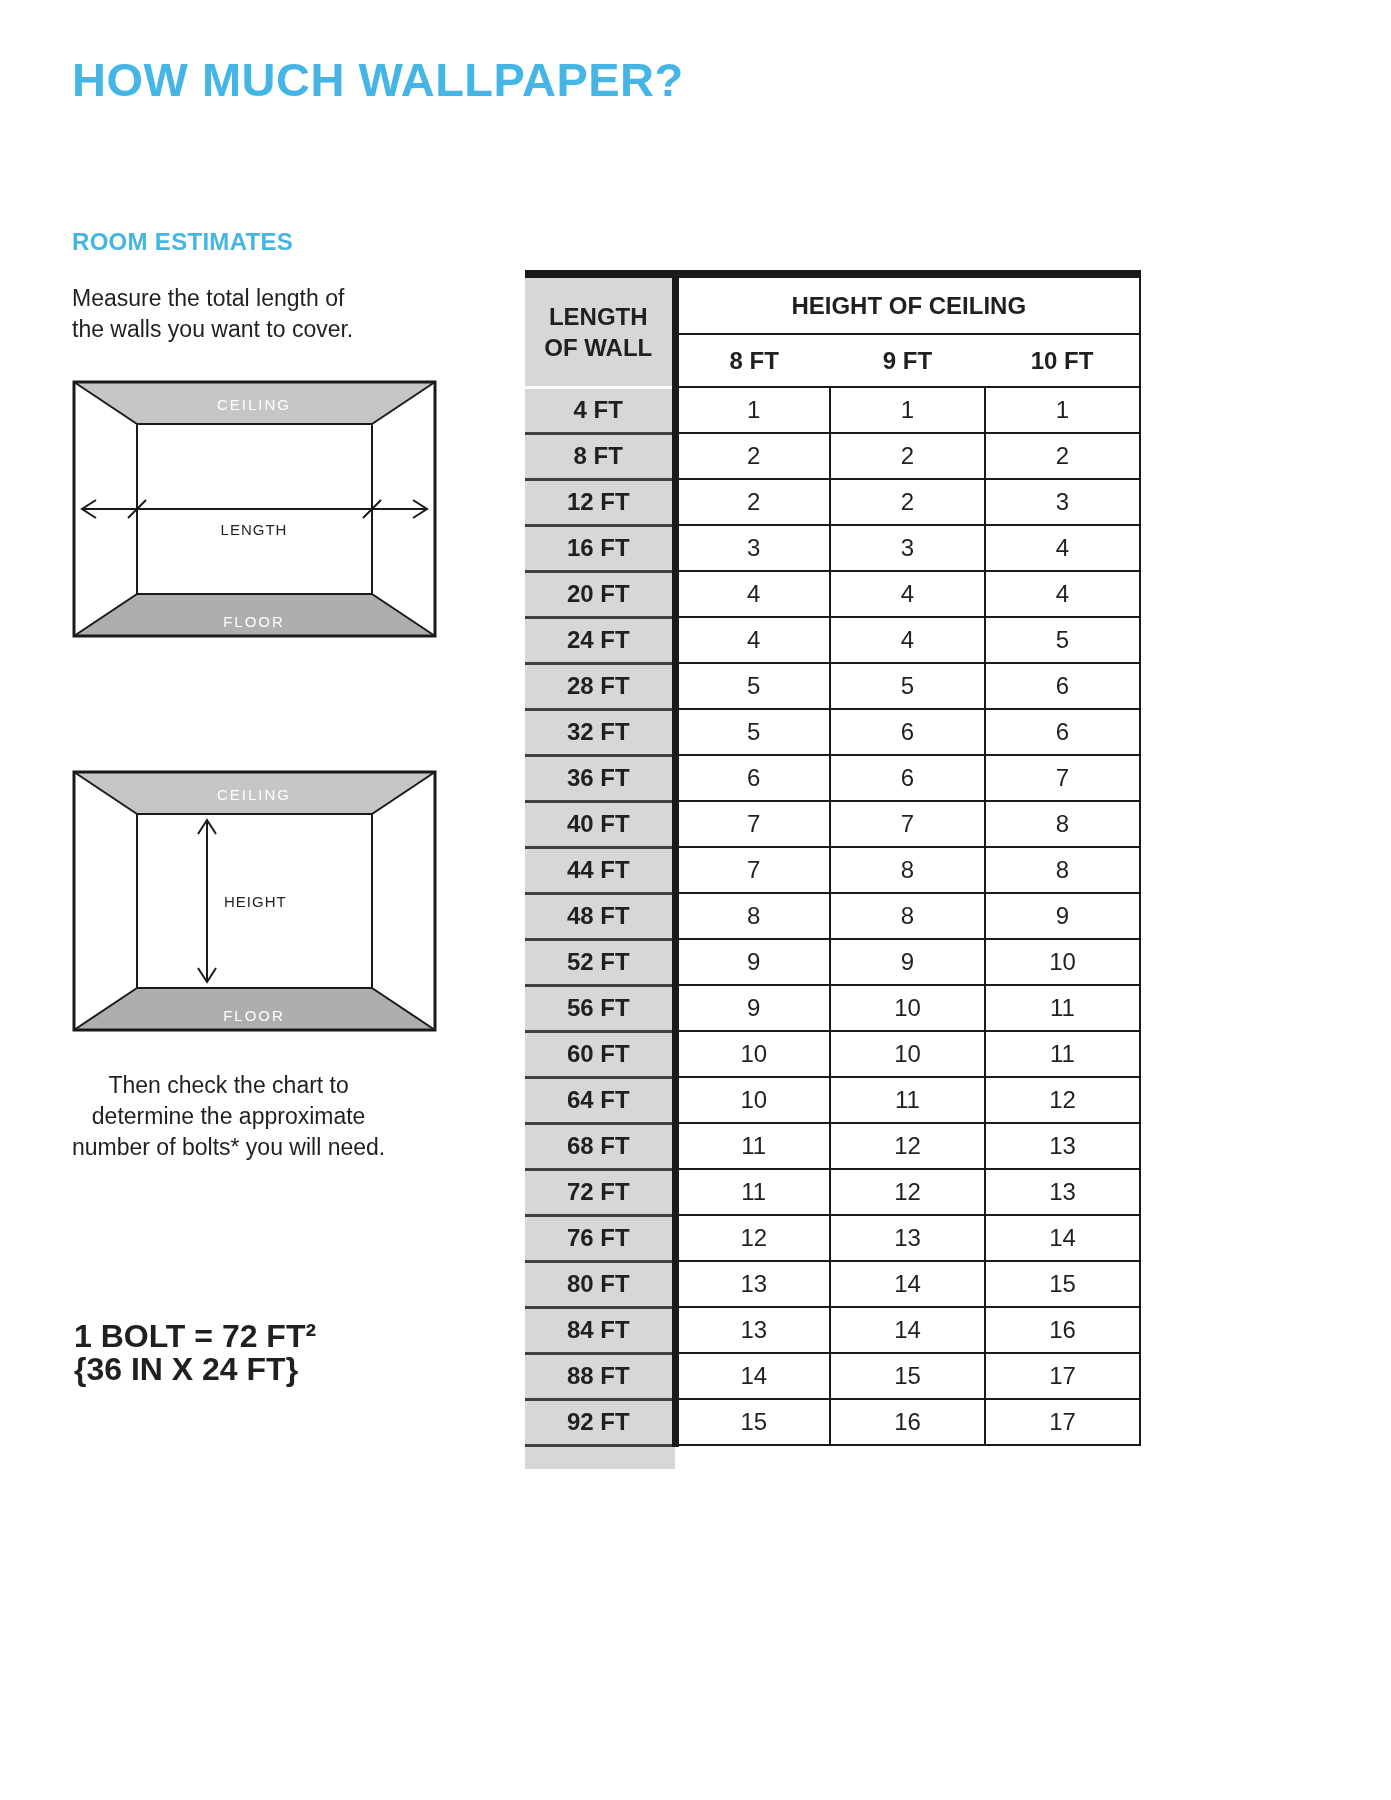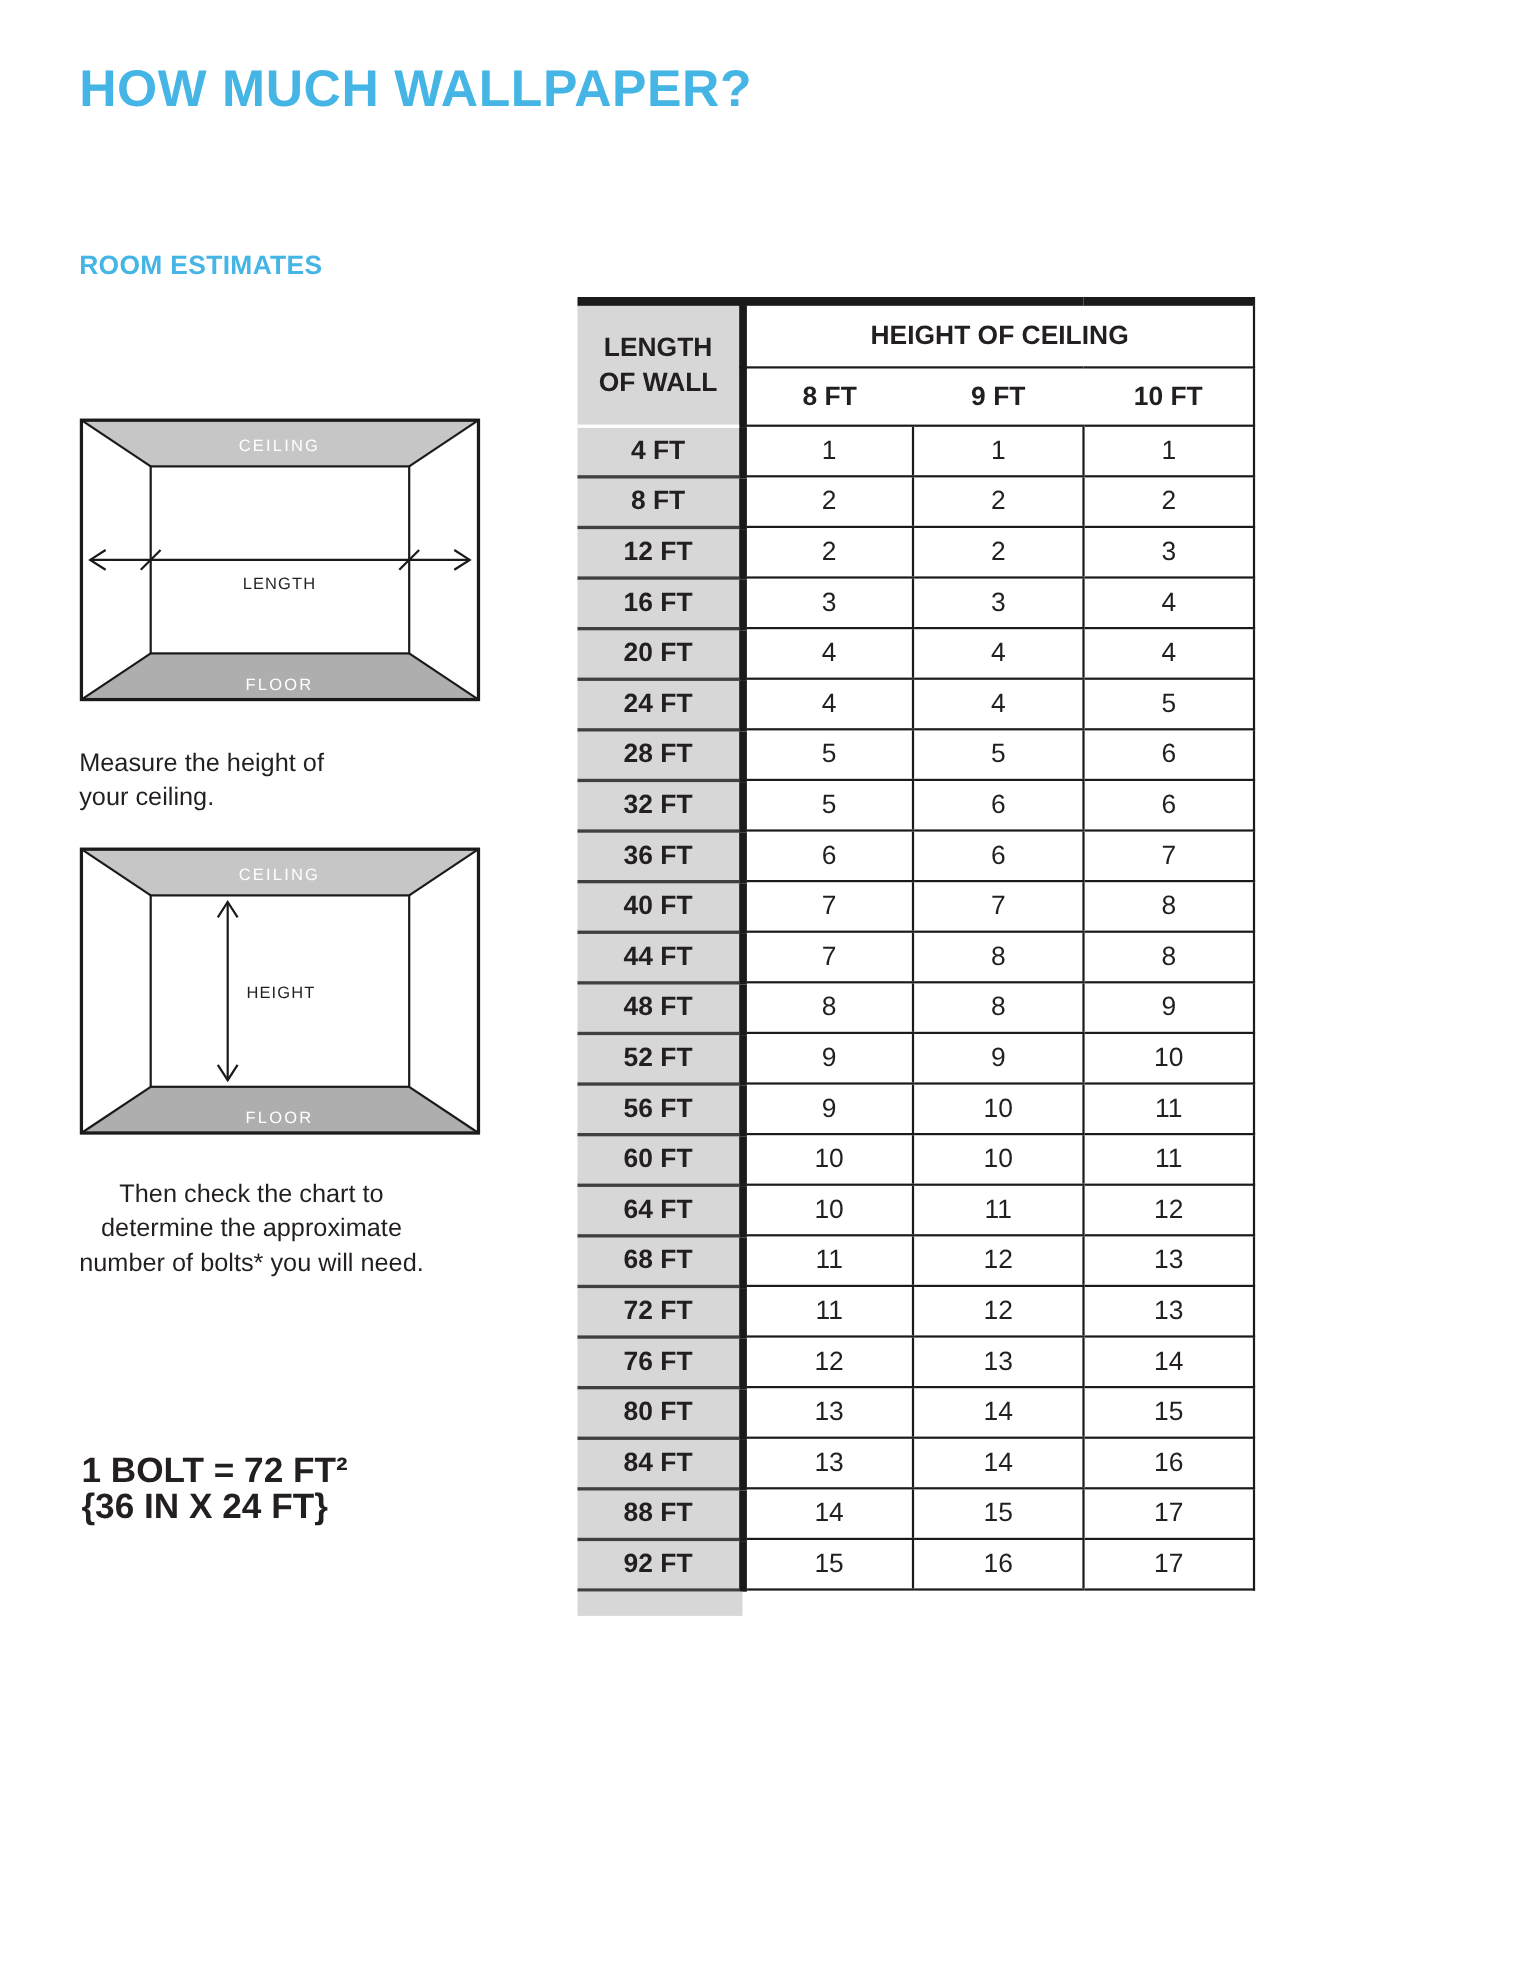--- a/index.html
+++ b/index.html
@@ -57,44 +57,44 @@
 </style>
 </head>
 <body>
 
 <div class="page">
 
   <div class="title">HOW MUCH WALLPAPER?</div>
 
   <div class="section-heading room-heading">ROOM ESTIMATES</div>
 
+  <div class="body-text para1">
+    <div>Measure the total length of</div>
+    <div>the walls you want to cover.</div>
+  </div>
 
   <svg class="diagram1" width="365" height="258" viewBox="0 0 365 258">
     <polygon points="2,2 363,2 300,44 65,44" fill="var(--ceiling)" stroke="none"></polygon>
     <polygon points="2,256 363,256 300,214 65,214" fill="var(--floor)" stroke="none"></polygon>
     <line x1="2" y1="2" x2="65" y2="44"></line>
     <line x1="363" y1="2" x2="300" y2="44"></line>
     <line x1="2" y1="256" x2="65" y2="214"></line>
     <line x1="363" y1="256" x2="300" y2="214"></line>
     <rect x="65" y="44" width="235" height="170"></rect>
     <rect x="2" y="2" width="361" height="254" class="outer"></rect>
     <line x1="10" y1="129" x2="355" y2="129"></line>
     <polyline points="24,120 10,129 24,138"></polyline>
     <polyline points="341,120 355,129 341,138"></polyline>
     <line x1="56" y1="138" x2="74" y2="120"></line>
     <line x1="291" y1="138" x2="309" y2="120"></line>
     <text x="182" y="30" text-anchor="middle" class="svg-label-white">CEILING</text>
     <text x="182" y="247" text-anchor="middle" class="svg-label-white">FLOOR</text>
     <text x="182" y="155" text-anchor="middle" class="svg-label-dark">LENGTH</text>
   </svg>
 
-  <div class="body-text para2">
-    <div>Measure the height of</div>
-    <div>your ceiling.</div>
-  </div>
 
   <svg class="diagram2" width="365" height="262" viewBox="0 0 365 262">
     <polygon points="2,2 363,2 300,44 65,44" fill="var(--ceiling)" stroke="none"></polygon>
     <polygon points="2,260 363,260 300,218 65,218" fill="var(--floor)" stroke="none"></polygon>
     <line x1="2" y1="2" x2="65" y2="44"></line>
     <line x1="363" y1="2" x2="300" y2="44"></line>
     <line x1="2" y1="260" x2="65" y2="218"></line>
     <line x1="363" y1="260" x2="300" y2="218"></line>
     <rect x="65" y="44" width="235" height="174"></rect>
     <rect x="2" y="2" width="361" height="258" class="outer"></rect>

